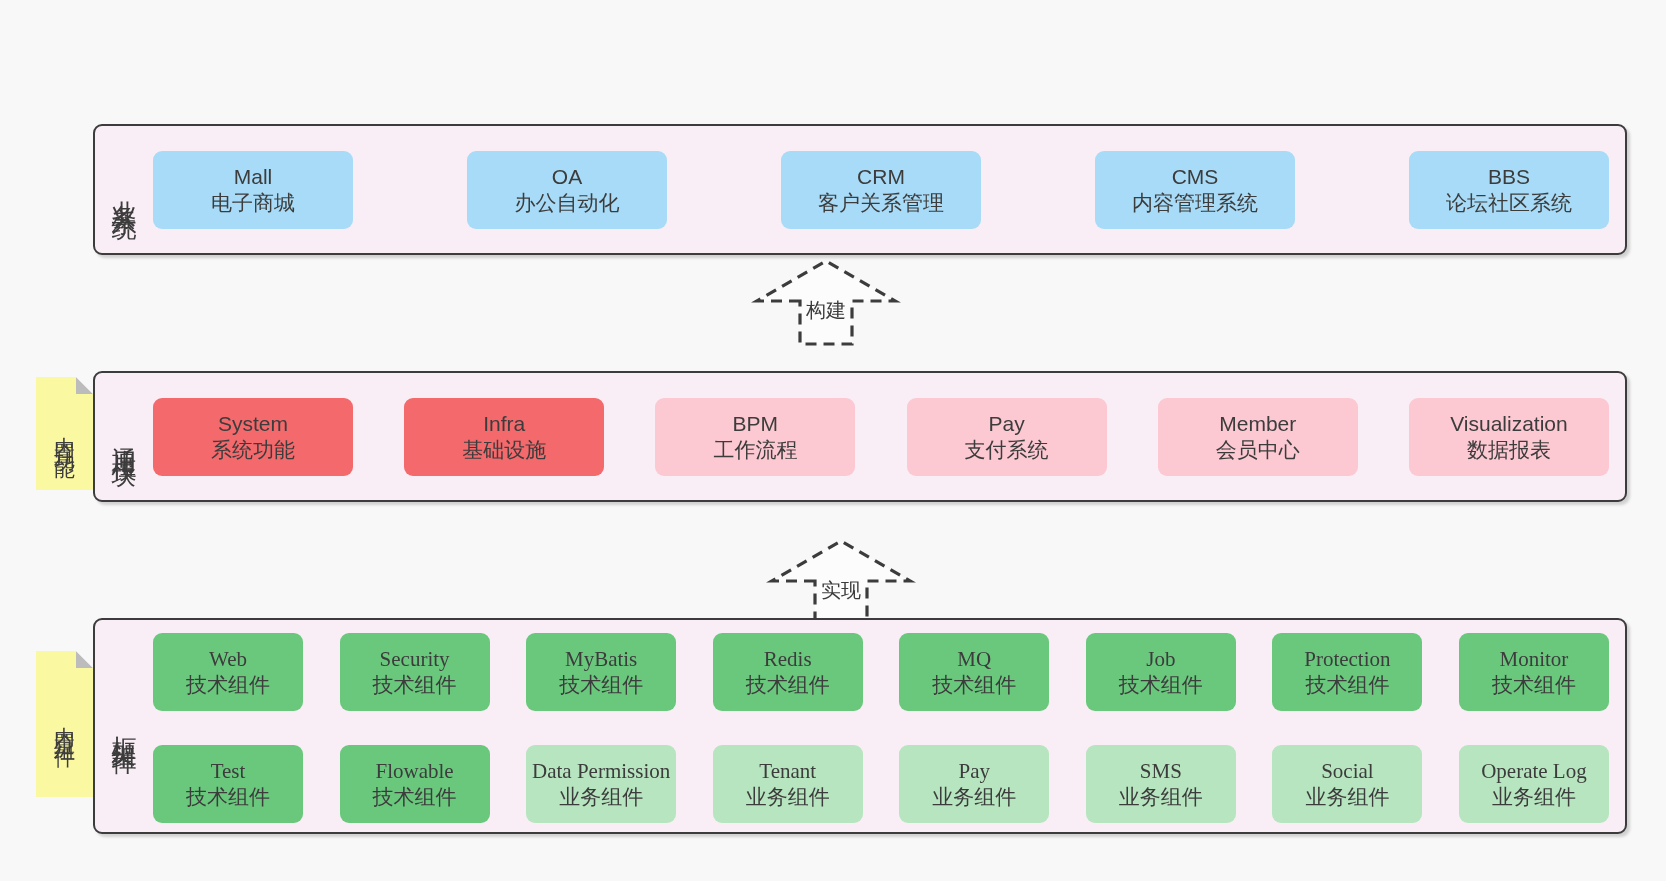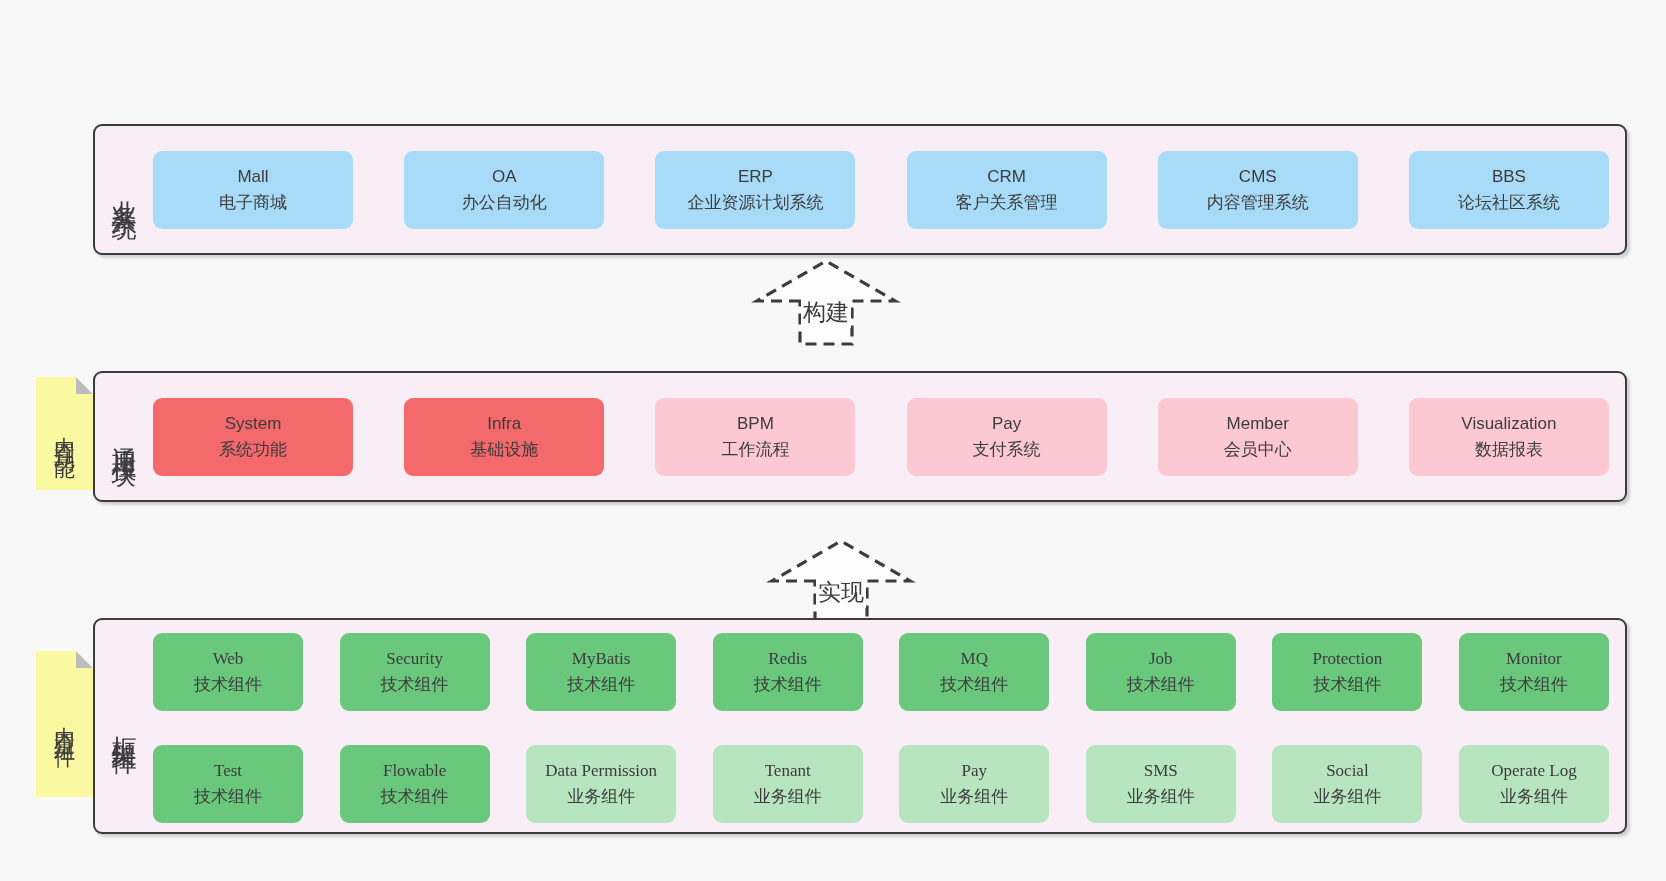--- a/index.html
+++ b/index.html
@@ -35,21 +35,21 @@
     position:absolute;left:58px;right:16px;
     display:flex;justify-content:space-between;
   }
   .row-single{top:25px;}
   #fw-row-1{top:13px;}
   #fw-row-2{top:118px;margin-top:7px;}
 
   .box{
     height:78px;border-radius:9px;box-sizing:border-box;
     display:flex;flex-direction:column;align-items:center;justify-content:center;
-    text-align:center;font-size:17px;line-height:26px;padding:0 4px;
+    text-align:center;font-size:21px;line-height:26px;padding:0 4px;
   }
   .row-6 .box{width:200px;}
   .row-8 .box{width:150px;font-family:Liberation Serif, serif;}
   .v-blue{background:var(--box-blue,#a8dbf7);}
   .v-red{background:var(--box-red,#f3696c);align-items:center;}
   .v-pink{background:var(--box-pink,#fcc8d2);}
   .v-green{background:var(--box-green,#6ac87d);}
   .v-lightgreen{background:var(--box-lightgreen,#b7e5bf);}
 
   .sticky{
@@ -69,40 +69,36 @@
   }
   #sticky-modules{left:36px;top:377px;height:113px;}
   #sticky-framework{left:36px;top:651px;height:146px;}
 
   .arrow-wrap{position:absolute;width:150px;height:92px;z-index:0;}
   #arrow-build{left:751px;top:255px;}
   #arrow-implement{left:766px;top:535px;}
   .arrow-wrap svg{display:block;width:100%;height:100%;}
   .arrow-label{
     position:absolute;left:50%;top:42px;transform:translateX(-50%);
-    font-size:23px;background:#fcfcfc;padding:0 2px;white-space:nowrap;
+    font-size:20px;background:#fcfcfc;padding:0 2px;white-space:nowrap;
   }
 </style>
 </head>
 <body style="--page-bg: #f8f8f8; --panel-bg: #f9eef6; --panel-border: #3c3c3c; --box-blue: #a8dbf7; --box-red: #f3696c; --box-pink: #fcc8d2; --box-green: #6ac87d; --box-lightgreen: #b7e5bf; --sticky-yellow: #fbf8a2; --sticky-fold: #bcbcbc; --text: #3c3c3c;">
 
 <section class="panel" id="panel-business">
   <div class="panel-label">业务系统</div>
   <div class="row row-single row-6">
       <div class="box v-blue">
         <span>Mall</span>
         <span>电子商城</span>
       </div>
       <div class="box v-blue">
         <span>OA</span>
         <span>办公自动化</span>
-      </div>
-      <div class="box v-blue">
-        <span>ERP</span>
-        <span>企业资源计划系统</span>
       </div>
       <div class="box v-blue">
         <span>CRM</span>
         <span>客户关系管理</span>
       </div>
       <div class="box v-blue">
         <span>CMS</span>
         <span>内容管理系统</span>
       </div>
       <div class="box v-blue">

